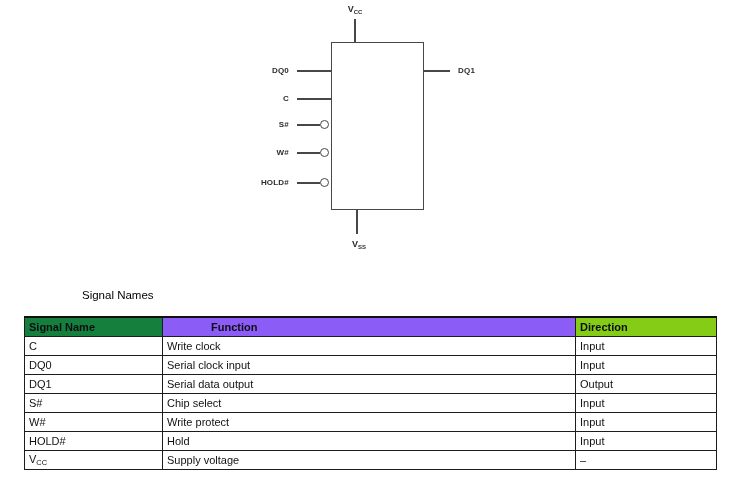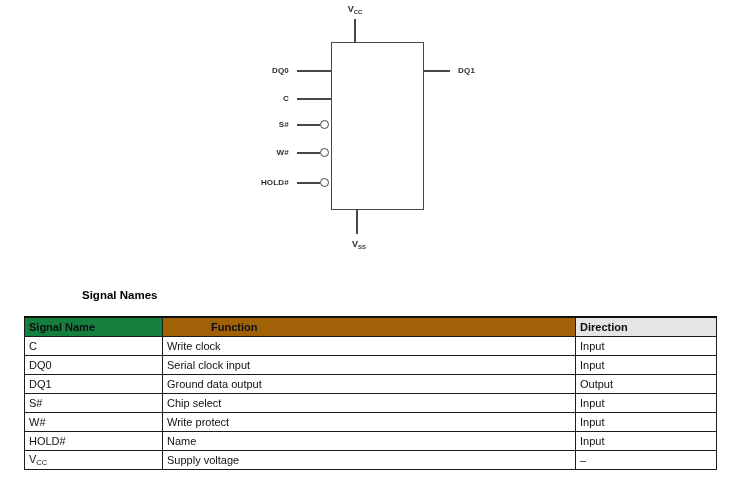--- a/index.html
+++ b/index.html
@@ -17,21 +17,21 @@
     line-height: 11px; letter-spacing: 0.2px; }
   .pin-label sub, .pwr-label sub { font-size: 6px; font-weight: 700; vertical-align: -2px; }
   .pwr-label { position: absolute; font-size: 9px; font-weight: 700; color: #2d2d2d;
     line-height: 12px; text-align: center; width: 30px; }
   .left-label { left: 243px; width: 46px; text-align: right; }
   .bubble { position: absolute; width: 9px; height: 9px; border: 1.5px solid #474747;
     border-radius: 50%; background: #ffffff; }
 
   
   .table-title { position: absolute; left: 82px; top: 289px; font-size: 11.5px;
-    font-weight: 700; color: #000000; }
+    font-weight: 400; color: #000000; }
   #signal-table { position: absolute; left: 24px; top: 316px; width: 692px;
     border-collapse: collapse; table-layout: fixed; font-size: 11px; color: #111111; }
   #signal-table col.c1 { width: 138px; }
   #signal-table col.c2 { width: 413px; }
   #signal-table col.c3 { width: 141px; }
   #signal-table th, #signal-table td { border: 1px solid #1c1c1c; height: 19px;
     padding: 0 0 0 4px; text-align: left; vertical-align: middle; white-space: nowrap; }
   #signal-table th { border-top: 2.5px solid #101010; font-weight: 700; color: #0d0d14; }
   #signal-table td sub { font-size: 7.5px; vertical-align: -2px; }
 </style>
@@ -76,53 +76,53 @@
 
   <table id="signal-table">
     <colgroup>
         <col class="c1">
         <col class="c2">
         <col class="c3">
       </colgroup>
     <thead>
       <tr>
         <th style="background: #15803d;">Signal Name</th>
-        <th style="background: #a16207; padding-left: 48px;">Function</th>
-        <th style="background: #e5e5e5;">Direction</th>
+        <th style="background: #8b5cf6; padding-left: 48px;">Function</th>
+        <th style="background: #84cc16;">Direction</th>
       </tr>
     </thead>
     <tbody>
         <tr>
           <td>C</td>
           <td>Write clock</td>
           <td>Input</td>
         </tr>
         <tr>
           <td>DQ0</td>
           <td>Serial clock input</td>
           <td>Input</td>
         </tr>
         <tr>
           <td>DQ1</td>
-          <td>Ground data output</td>
+          <td>Serial data output</td>
           <td>Output</td>
         </tr>
         <tr>
           <td>S#</td>
           <td>Chip select</td>
           <td>Input</td>
         </tr>
         <tr>
           <td>W#</td>
           <td>Write protect</td>
           <td>Input</td>
         </tr>
         <tr>
           <td>HOLD#</td>
-          <td>Name</td>
+          <td>Hold</td>
           <td>Input</td>
         </tr>
         <tr>
           <td>V<sub>CC</sub></td>
           <td>Supply voltage</td>
           <td>–</td>
         </tr>
       </tbody>
   </table>
 

